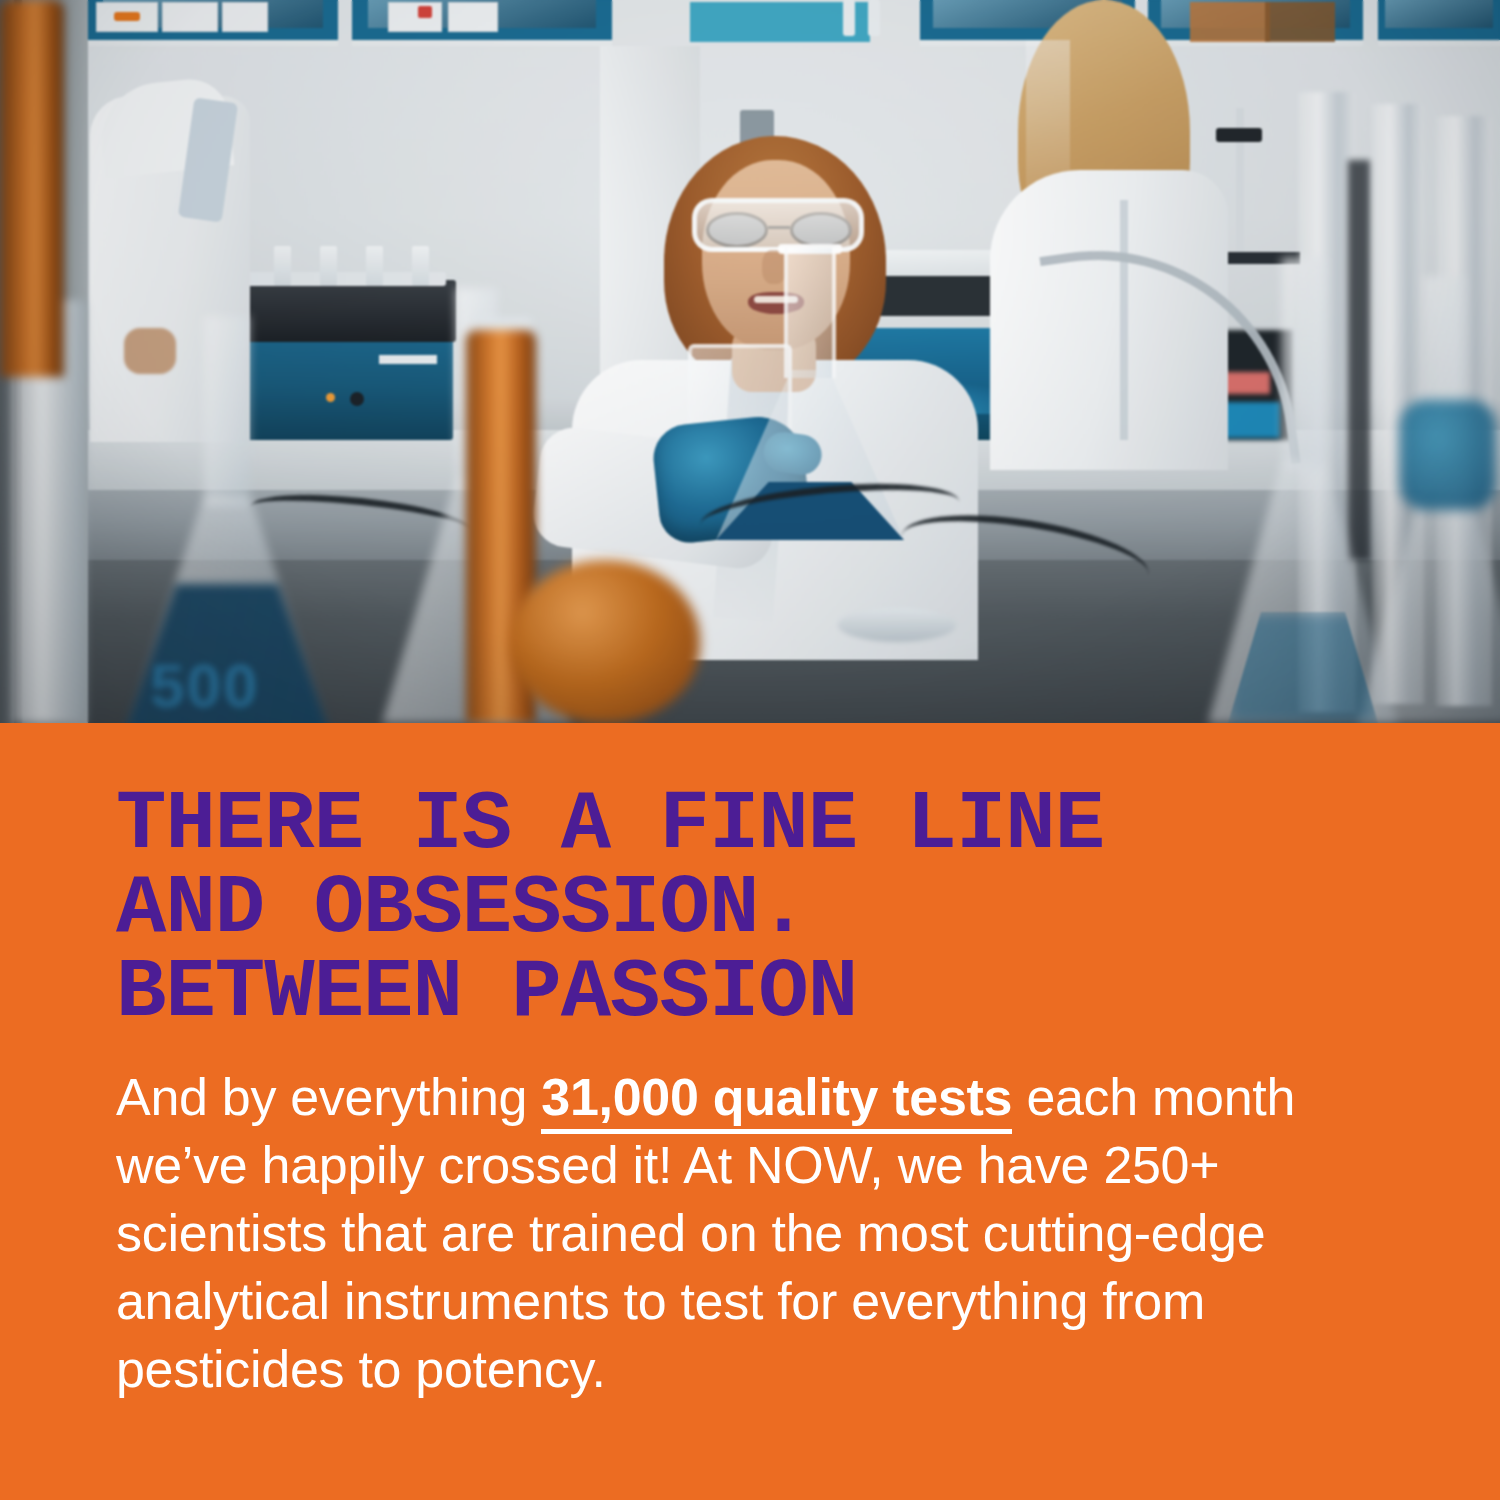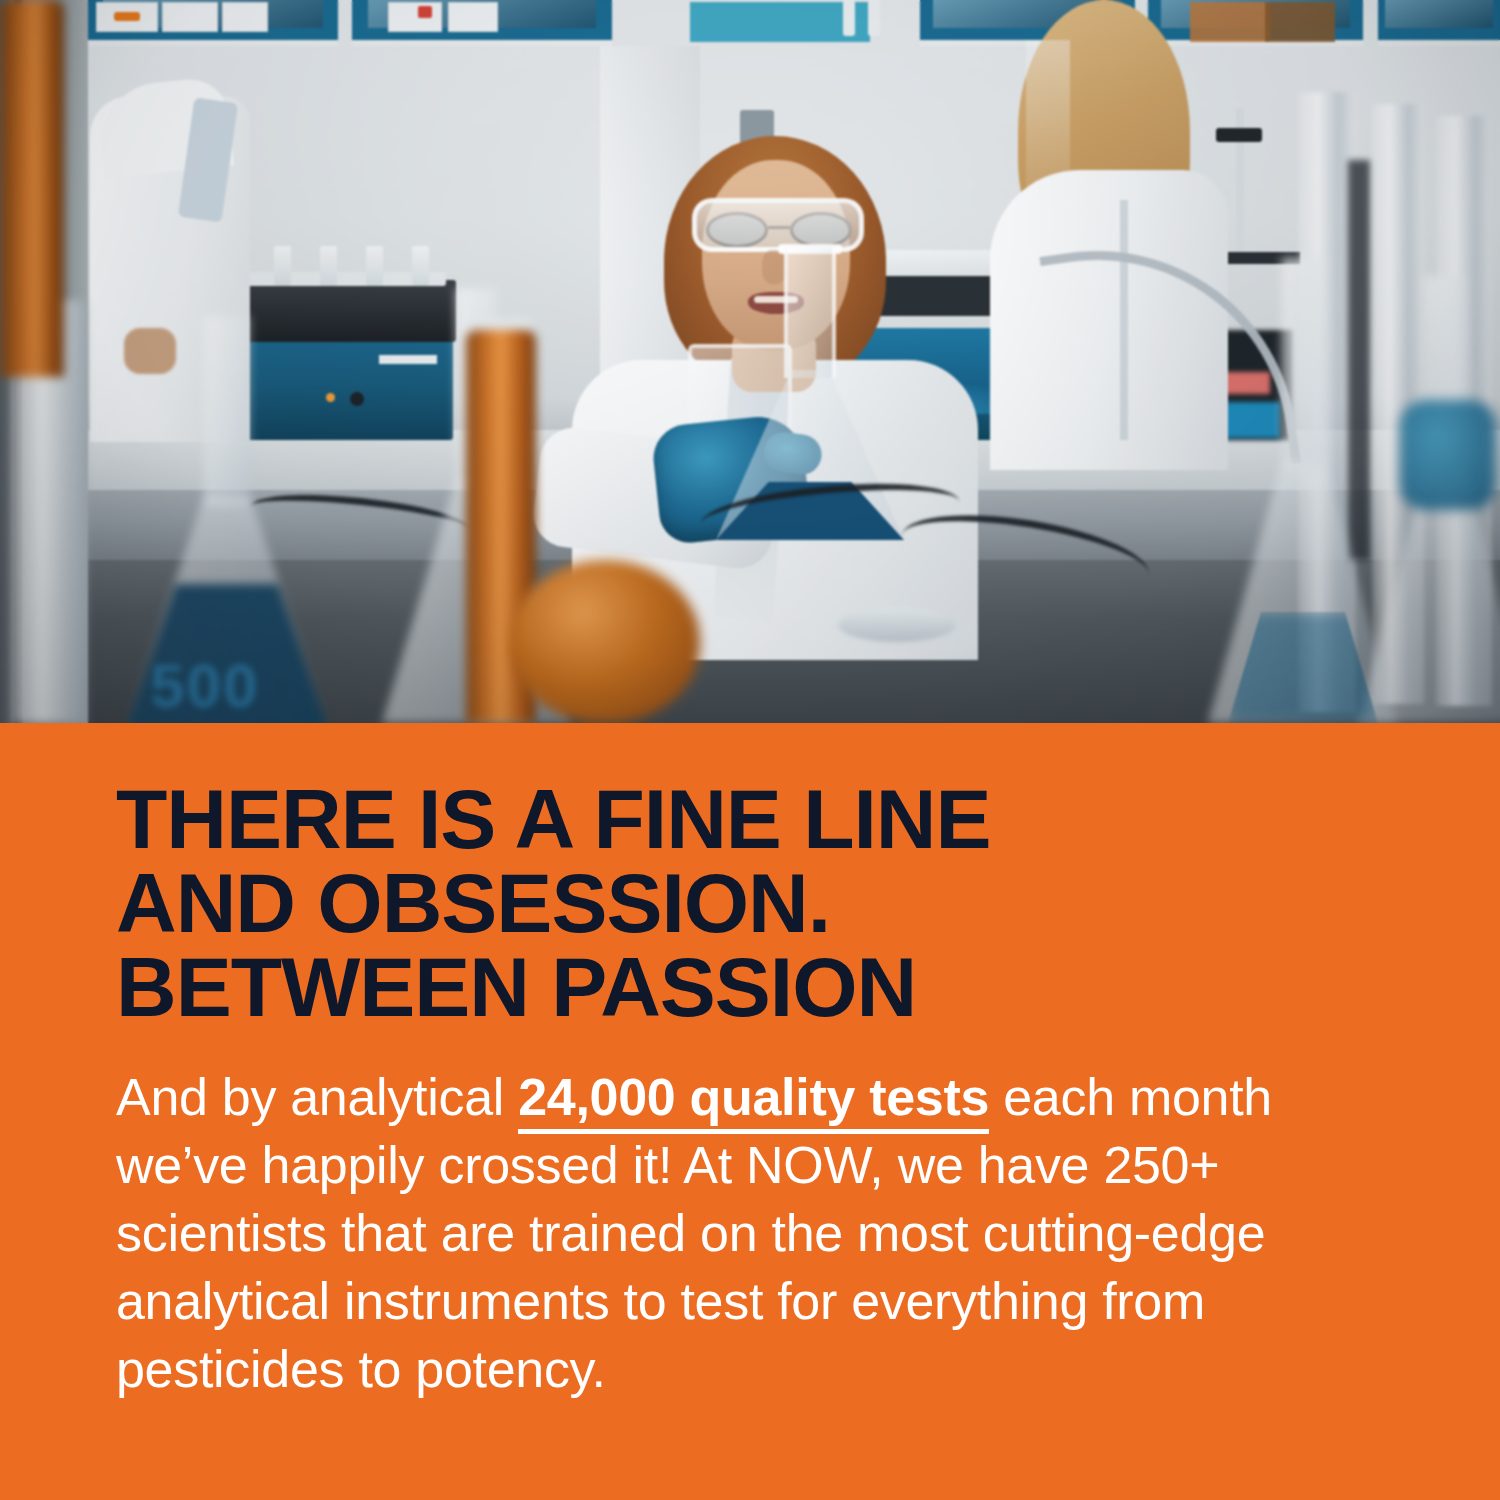--- a/index.html
+++ b/index.html
@@ -524,23 +524,23 @@
     backdrop-filter:blur(1.2px);
   }
 
   
   .panel{
     position:absolute; left:0; top:723px; width:1500px; height:777px;
     background:#EC6C22;
   }
 
   .headline{
-    position:absolute; left:116px; top:54px; width:1340px;
-    color:#0f172a;
-    font-family:Liberation Sans, sans-serif;
+    position:absolute; left:116px; top:60px; width:1340px;
+    color:#4c1d95;
+    font-family:Liberation Mono, monospace;
     font-weight:bold;
     font-size:84px;
     line-height:84px;
     letter-spacing:-1px;
     text-transform:uppercase;
   }
   .headline .hl{ display:block; white-space:nowrap; }
 
   .body-copy{
     position:absolute; left:116px; top:340px; width:1280px;
@@ -721,16 +721,16 @@
   </div>
 
   <div class="panel">
 
     <div class="headline">
       <span class="hl">THERE IS A FINE LINE</span>
       <span class="hl">AND OBSESSION.</span>
       <span class="hl">BETWEEN PASSION</span>
     </div>
 
-    <div class="body-copy"><span>And by analytical </span><b>24,000 quality tests</b><span> each month we’ve happily crossed it! At NOW, we have 250+ scientists that are trained on the most cutting-edge analytical instruments to test for everything from pesticides to potency.</span></div>
+    <div class="body-copy"><span>And by everything </span><b>31,000 quality tests</b><span> each month we’ve happily crossed it! At NOW, we have 250+ scientists that are trained on the most cutting-edge analytical instruments to test for everything from pesticides to potency.</span></div>
 
   </div>
 </div>
 
 </body></html>

